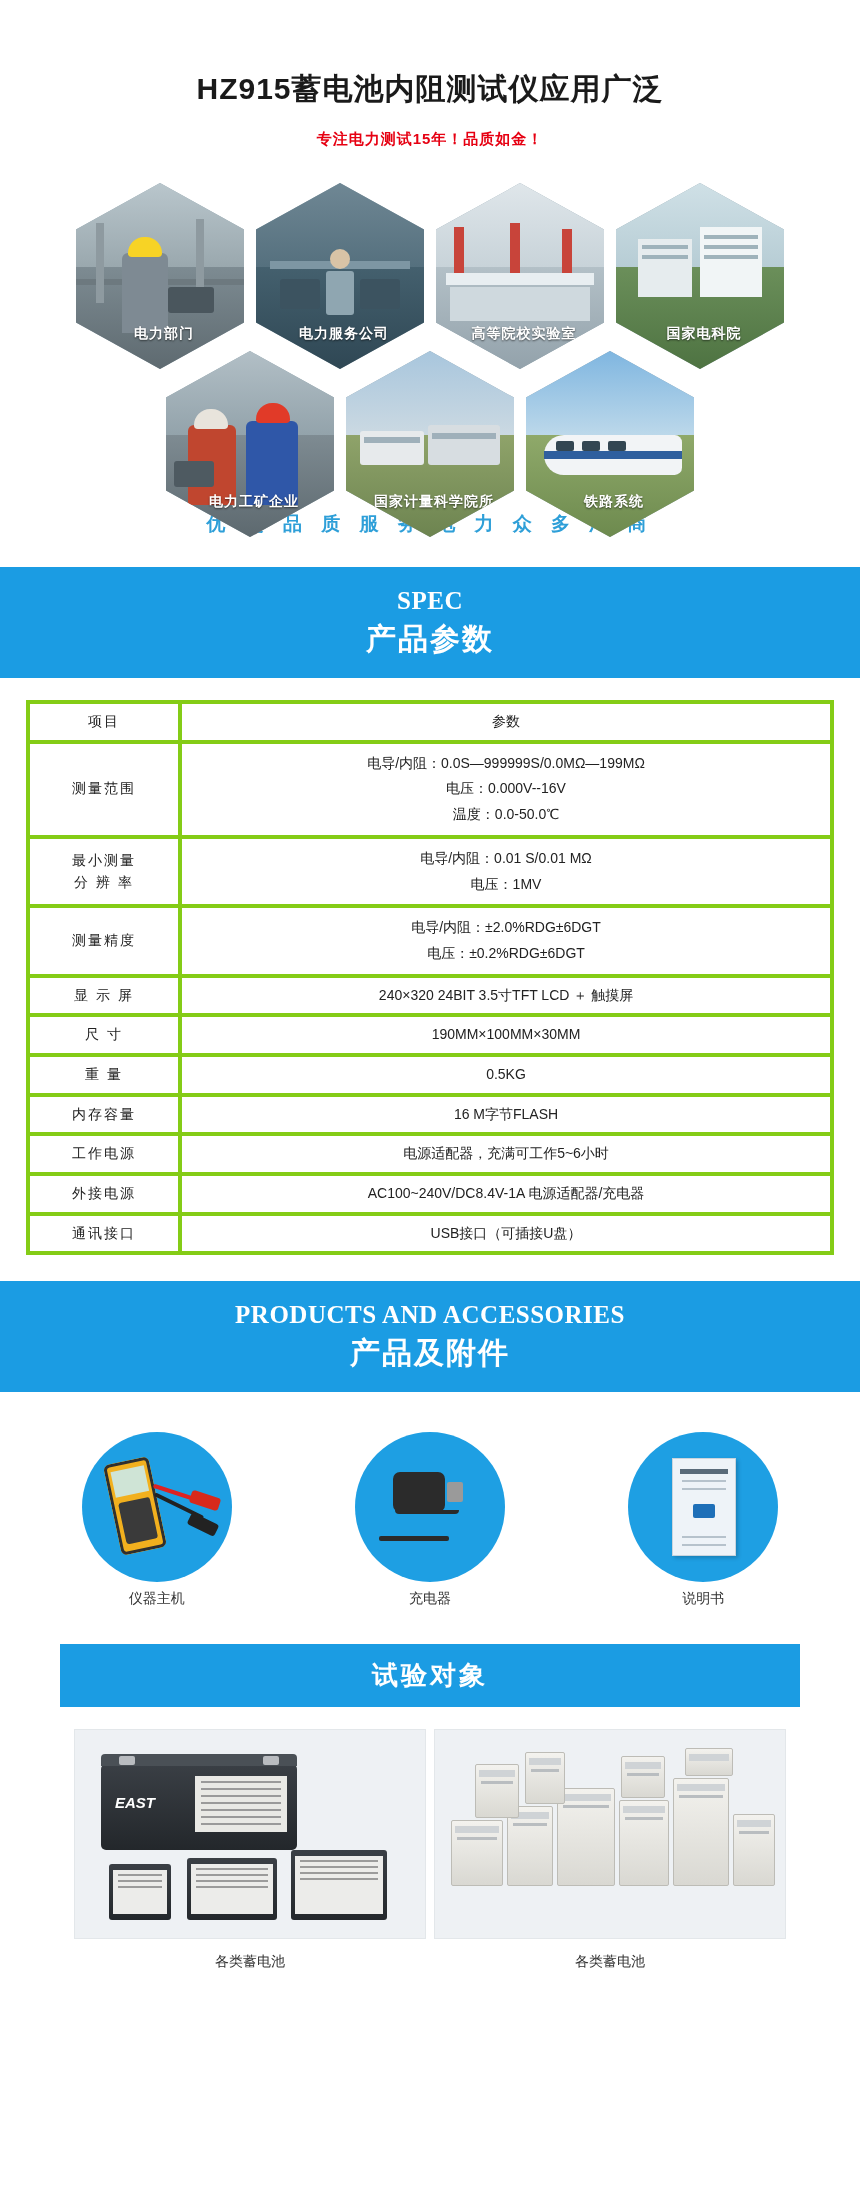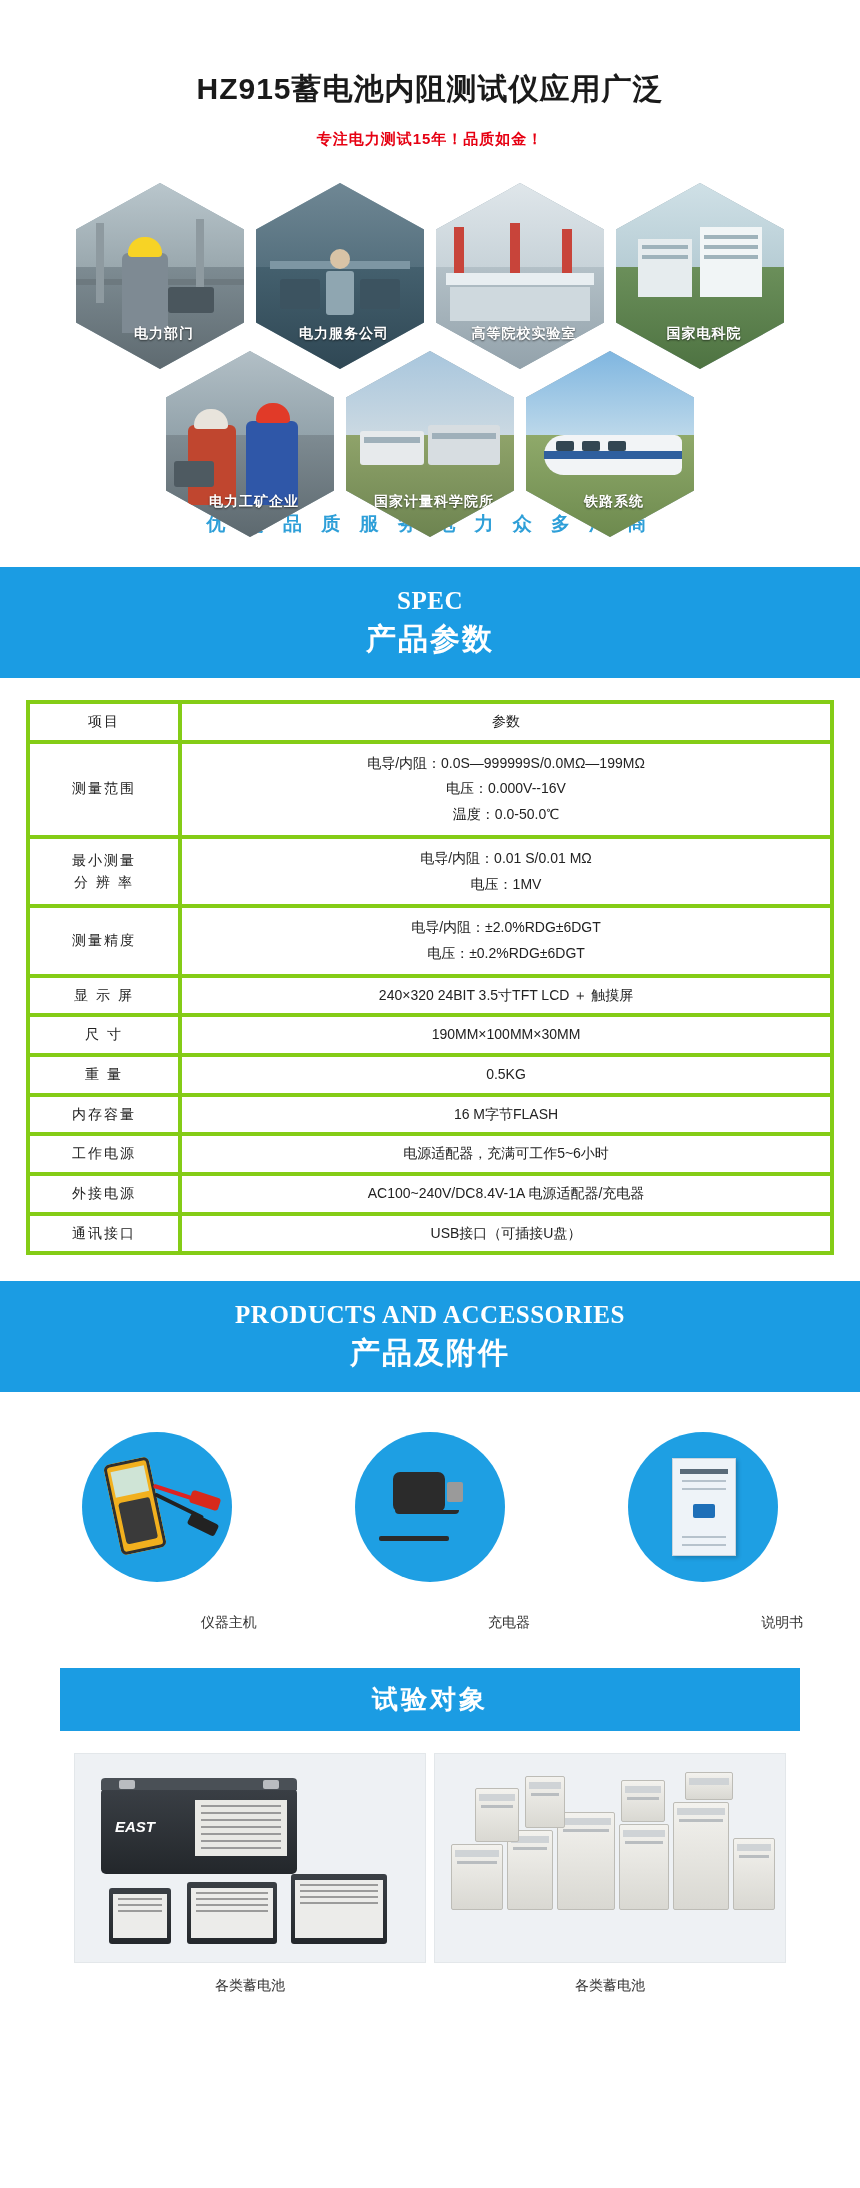--- a/index.html
+++ b/index.html
@@ -113,21 +113,21 @@
   .prod-wrap { padding: 40px 20px 10px; }
   .prod-row { display: flex; justify-content: space-around; }
   .prod-item { width: 200px; text-align: center; }
   .circle {
     width: 150px; height: 150px; border-radius: 50%;
     background: #1e9fe3;
     margin: 0 auto;
     position: relative;
     overflow: hidden;
   }
-  .prod-cap { margin-top: 32px; font-size: 14px; color: #333; text-align: right; }
+  .prod-cap { margin-top: 8px; font-size: 14px; color: #333; }
 
   
   .meter-body {
     position:absolute; left:30px; top:28px; width:46px; height:92px;
     background:#f2b01e; border-radius:6px; transform: rotate(-12deg);
     box-shadow: inset 0 0 0 3px #2f2f2f;
   }
   .meter-screen { position:absolute; left:6px; top:8px; width:34px; height:26px; background:#cfe4d6; }
   .meter-keys { position:absolute; left:7px; top:40px; width:32px; height:42px; background:#3a3a3a; border-radius:3px; }
   .lead { position:absolute; height:4px; background:#d22; border-radius:2px; }

